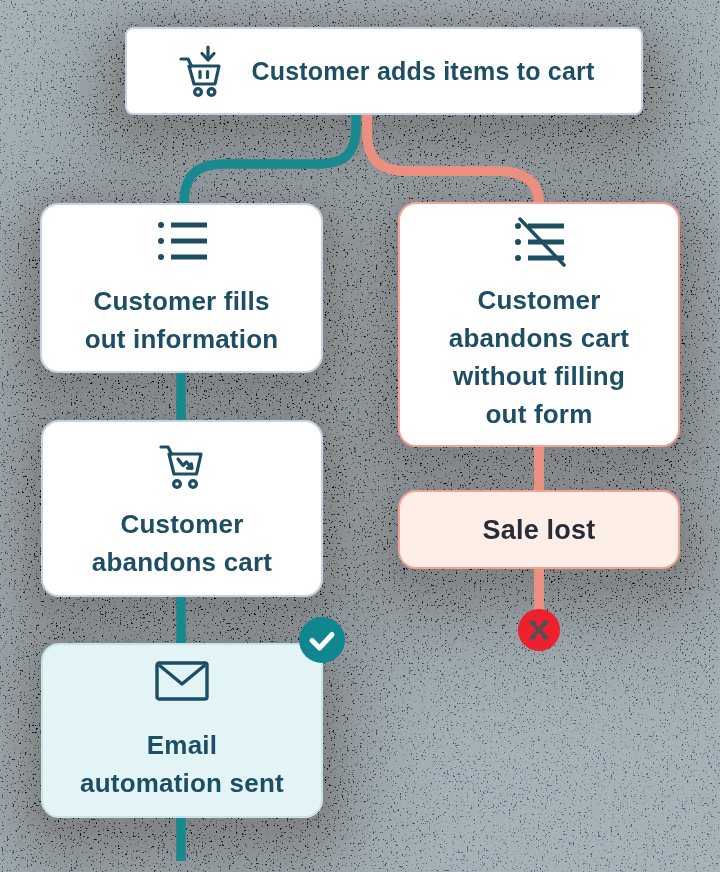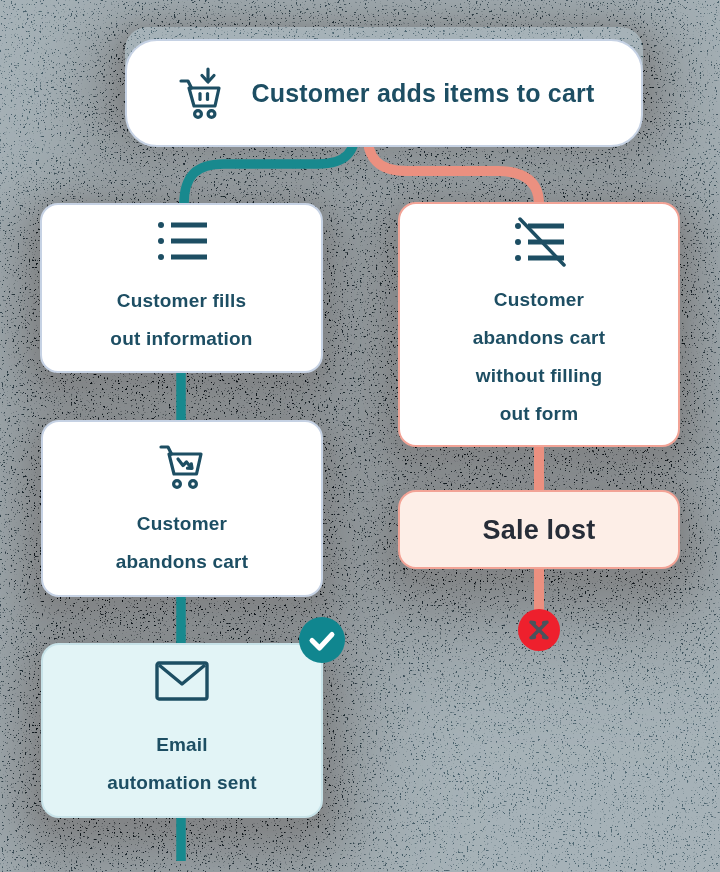--- a/index.html
+++ b/index.html
@@ -30,34 +30,34 @@
   .lines{position:absolute;left:0;top:0;z-index:3;pointer-events:none;}
 
   
   .node{
     position:absolute;z-index:4;background:#ffffff;
     border:2px solid #c6d2e4;border-radius:18px;
     display:flex;flex-direction:column;align-items:center;justify-content:center;
     box-sizing:border-box;text-align:center;
   }
   .node-top{
-    left:125px;top:27px;width:518px;height:108px;border-radius:32px;
-    flex-direction:row;gap:24px;margin-top:12px;
+    left:125px;top:27px;width:518px;height:88px;border-radius:8px;
+    flex-direction:row;gap:24px;
   }
   .node-l1{left:40px; top:203px;width:283px;height:170px;gap:18px;}
   .node-l2{left:41px; top:420px;width:282px;height:177px;gap:16px;}
   .node-l3{left:41px; top:643px;width:282px;height:175px;gap:24px;
     background:#e2f4f6;border-color:#c7e2e8;}
   .node-r1{left:398px;top:202px;width:282px;height:245px;gap:14px;
     border-color:#f2a396;}
   .node-r2{left:398px;top:490px;width:282px;height:79px;
     background:#fdeee7;border-color:#f2a396;}
 
   .node-label{
-    color:#1d4e63;font-size:19px;font-weight:700;line-height:38px;
+    color:#1d4e63;font-size:26px;font-weight:700;line-height:38px;
     letter-spacing:.2px;white-space:pre-line;
   }
   .node-top .node-label{font-size:25px;line-height:30px;}
   .node-r2 .node-label{color:#272d38;font-size:27px;}
 
   .icon{display:flex;align-items:center;justify-content:center;}
   .icon svg{display:block;}
 
   
   .badge{

